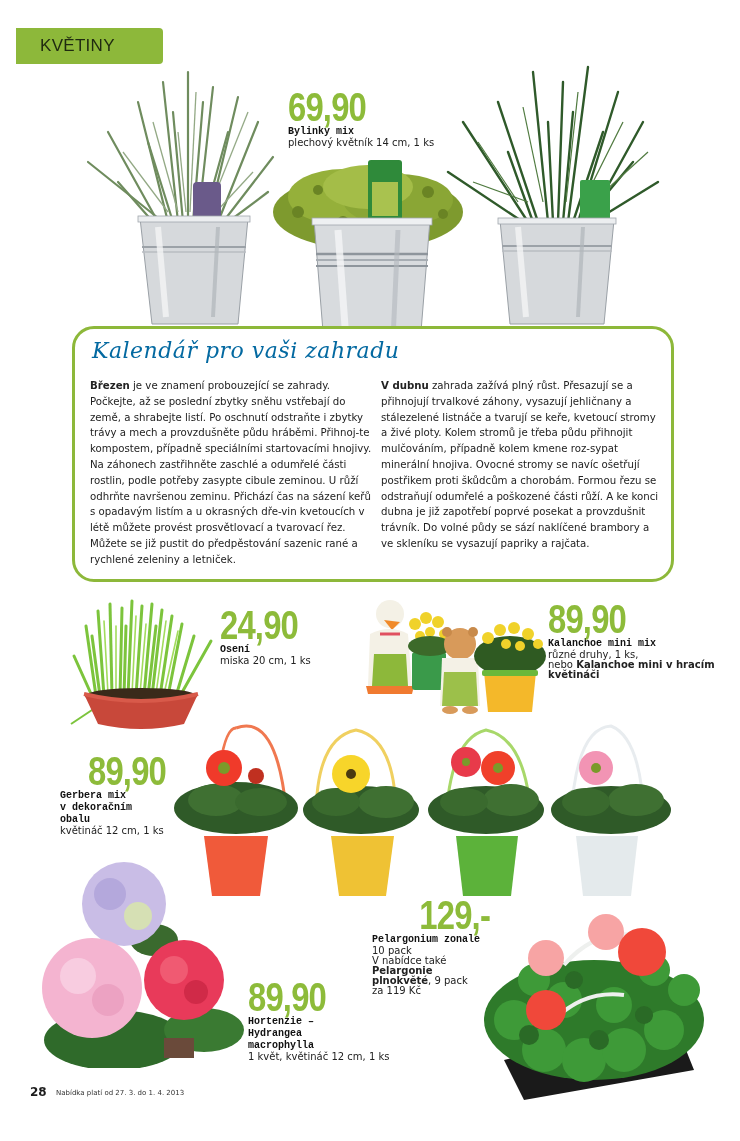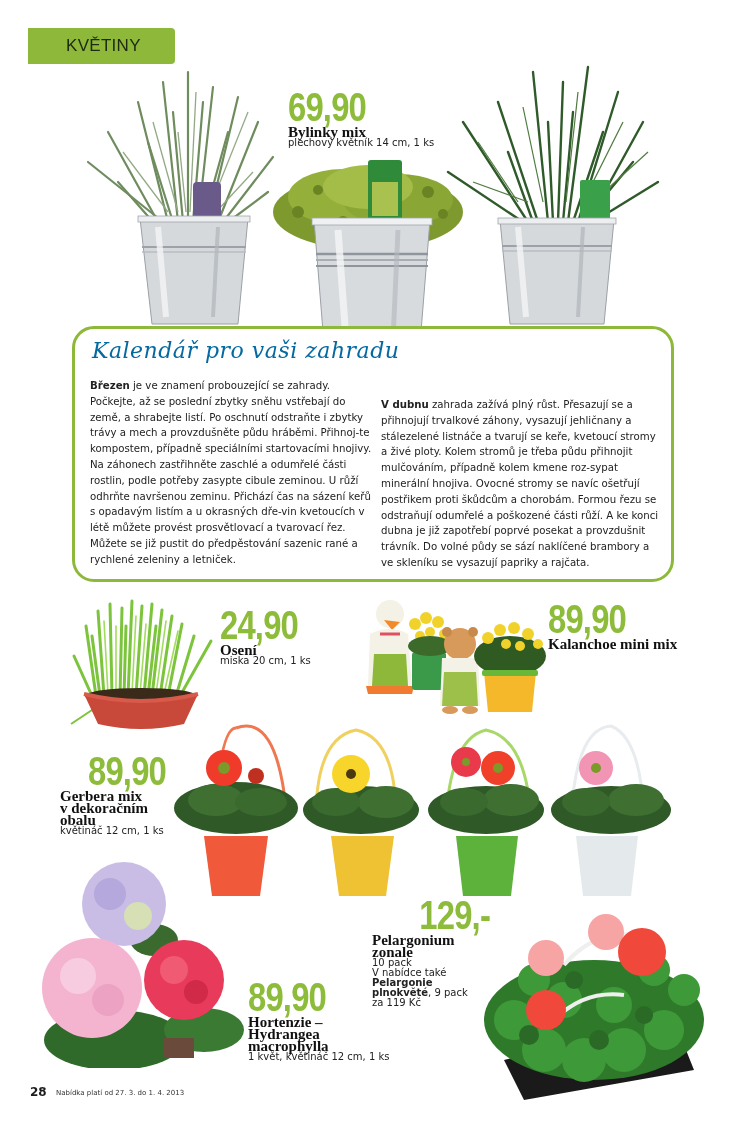--- a/index.html
+++ b/index.html
@@ -3,34 +3,34 @@
 <meta charset="utf-8">
 <style>
   * { box-sizing: border-box; margin: 0; padding: 0; }
   html, body { width: 740px; height: 1141px; background: #ffffff; overflow: hidden; }
   body { position: relative; font-family: "DejaVu Sans", "Liberation Sans", sans-serif; color: #1c1c1c; }
 
   .abs { position: absolute; }
 
   
   .category-tab {
-    left: 28px; top: 28px; width: 147px; height: 36px;
+    left: 16px; top: 28px; width: 147px; height: 36px;
     background: #8db83a; border-radius: 0 4px 4px 0;
-    display: flex; align-items: center; padding-left: 38px;
+    display: flex; align-items: center; padding-left: 24px;
   }
   .category-tab span { font-family: "Liberation Sans", sans-serif; font-size: 17px; color: #1f2a10; letter-spacing: 0.3px; }
 
   
   .price {
     font-family: "Liberation Sans", sans-serif; font-weight: bold; color: #8dbb3a;
     font-size: 40px; line-height: 38px; letter-spacing: -1px;
     transform: scaleX(0.82); transform-origin: left top;
   }
   .price.right { transform-origin: right top; text-align: right; }
-  .pname { font-family: Liberation Serif, serif; font-weight: bold; font-size: 15px; line-height: 12px; color: #111; }
+  .pname { font-family: Liberation Mono, monospace; font-weight: bold; font-size: 10px; line-height: 12px; color: #111; }
   .pdesc { font-family: "DejaVu Sans", sans-serif; font-size: 10px; line-height: 10px; color: #222; }
   .pdesc b { font-weight: bold; }
   .right-align { text-align: left; }
 
   
   .calendar-box {
     left: 72px; top: 326px; width: 602px; height: 256px;
     border: 3px solid #8db83a; border-radius: 22px;
     background: #ffffff;
   }
@@ -161,21 +161,21 @@
   <div class="pname">Bylinky mix</div>
   <div class="pdesc">plechový květník 14 cm, 1 ks</div>
 </div>
 
 <div class="abs calendar-box"></div>
 <div class="abs calendar-title">Kalendář pro vaši zahradu</div>
 
 <div class="abs cal-col" style="left:90px; top:378px; width:282px;">
   <b>Březen</b><span> je ve znamení probouzející se zahrady. Počkejte, až se poslední zbytky sněhu vstřebají do země, a shrabejte listí. Po oschnutí odstraňte i zbytky trávy a mech a provzdušněte půdu hráběmi. Přihnoj-te kompostem, případně speciálními startovacími hnojivy. Na záhonech zastřihněte zaschlé a odumřelé části rostlin, podle potřeby zasypte cibule zeminou. U růží odhrňte navršenou zeminu. Přichází čas na sázení keřů s opadavým listím a u okrasných dře-vin kvetoucích v létě můžete provést prosvětlovací a tvarovací řez. Můžete se již pustit do předpěstování sazenic rané a rychlené zeleniny a letniček.</span>
 </div>
-<div class="abs cal-col" style="left:381px; top:378px; width:282px;margin-top:19px;">
+<div class="abs cal-col" style="left:381px; top:378px; width:282px;">
   <b>V dubnu</b><span> zahrada zažívá plný růst. Přesazují se a přihnojují trvalkové záhony, vysazují jehličnany a stálezelené listnáče a tvarují se keře, kvetoucí stromy a živé ploty. Kolem stromů je třeba půdu přihnojit mulčováním, případně kolem kmene roz-sypat minerální hnojiva. Ovocné stromy se navíc ošetřují postřikem proti škůdcům a chorobám. Formou řezu se odstraňují odumřelé a poškozené části růží. A ke konci dubna je již zapotřebí poprvé posekat a provzdušnit trávník. Do volné půdy se sází naklíčené brambory a ve skleníku se vysazují papriky a rajčata.</span>
 </div>
 
 <div class="abs" style="left:66px; top:596px; width:150px; height:136px;">
   <svg width="150" height="136" viewBox="0 0 150 136">
     <g stroke="#7cc43c" stroke-width="3" stroke-linecap="round" fill="none">
       <path d="M30 100 L20 30"></path>
         <path d="M38 100 L32 15"></path>
         <path d="M46 100 L44 8"></path>
         <path d="M54 100 L56 12"></path>
@@ -255,20 +255,24 @@
         <circle cx="146" cy="50" r="5"></circle>
         <circle cx="160" cy="52" r="5"></circle>
       </g>
     <path d="M124 78 L176 78 L172 118 L128 118 Z" fill="#f4b82a"></path>
     <rect x="122" y="76" width="56" height="6" rx="2" fill="#6ab83a"></rect>
   </svg>
 </div>
 <div class="abs" style="left:548px; top:600px; width:180px;">
   <div class="price">89,90</div>
   <div class="pname">Kalanchoe mini mix</div>
+  <div class="pdesc">
+    <div>různé druhy, 1 ks,</div>
+    <div><span>nebo </span><b>Kalanchoe mini v hracím květináči</b></div>
+  </div>
 </div>
 
 <div class="abs" style="left:60px; top:752px; width:106px;">
   <div class="price right" style="width:106px;">89,90</div>
   <div class="pname right-align">Gerbera mix</div>
   <div class="pname right-align">v dekoračním</div>
   <div class="pname right-align">obalu</div>
   <div class="pdesc right-align">květináč 12 cm, 1 ks</div>
 </div>
 

